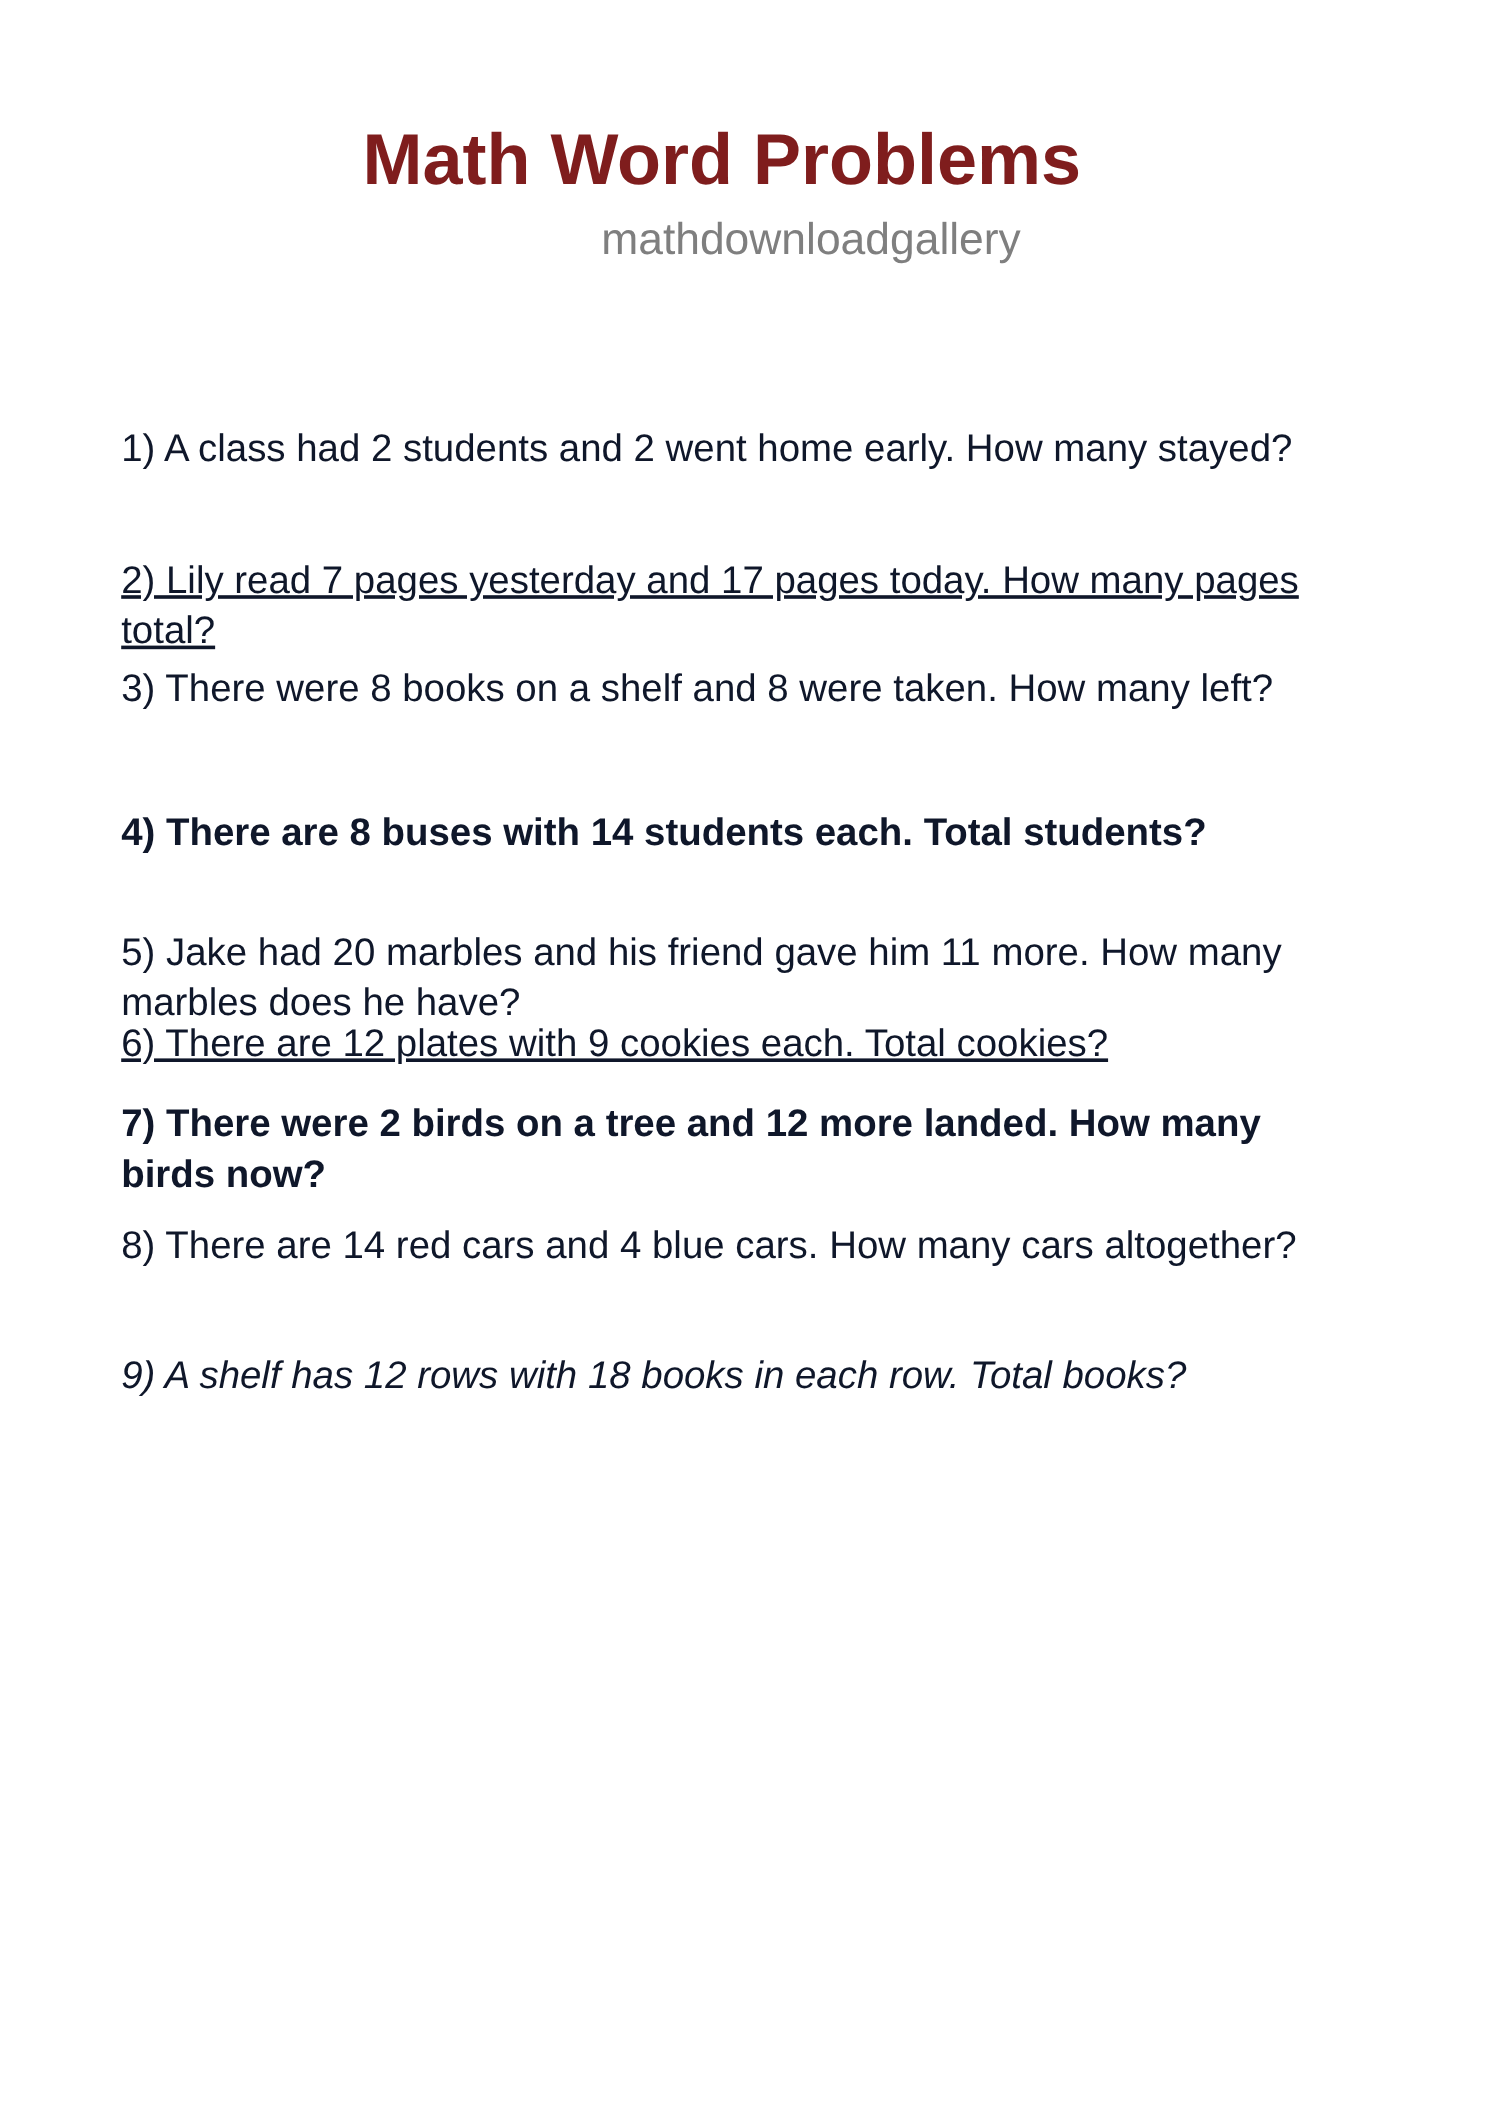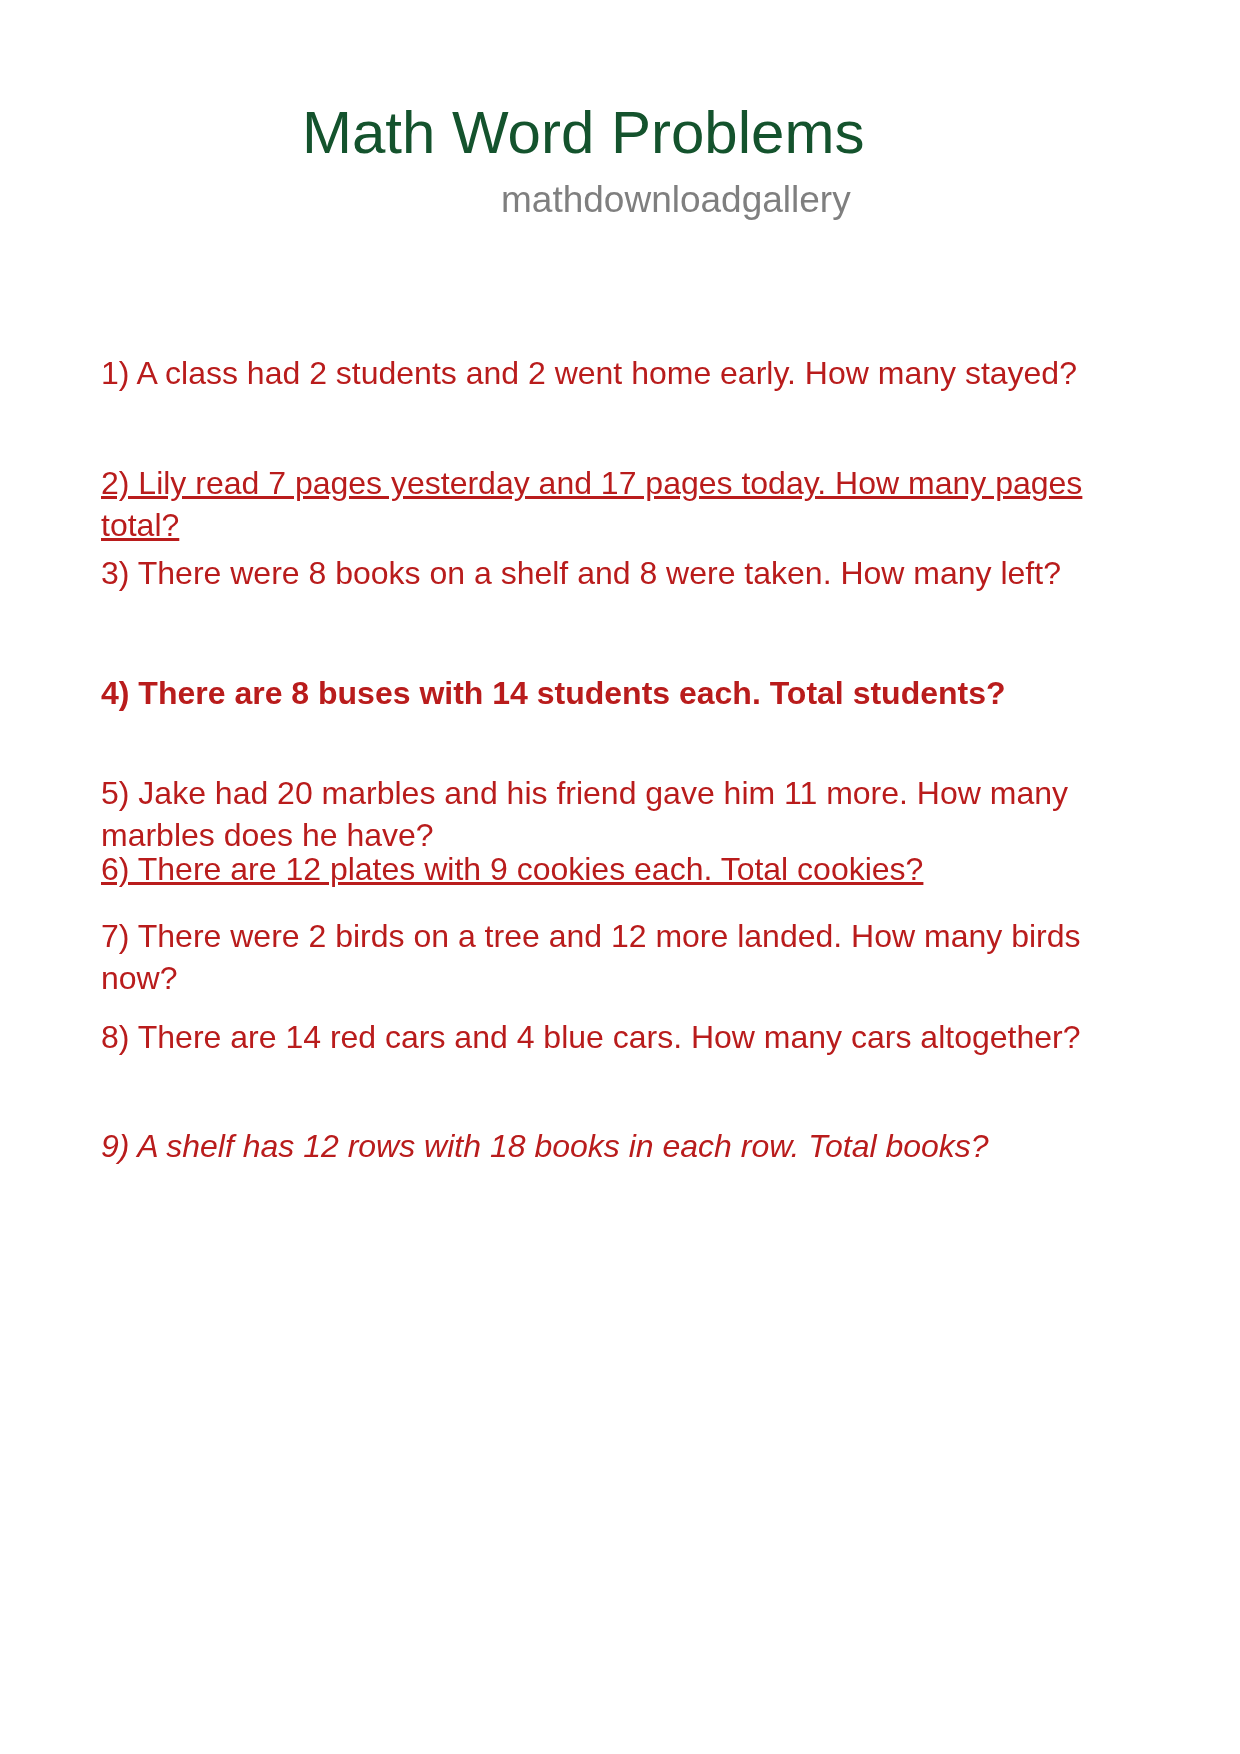--- a/index.html
+++ b/index.html
@@ -21,24 +21,24 @@
       width: 1240px;
       height: 1754px;
       background: #ffffff;
     }
     .title {
       position: absolute;
       left: 302px;
       top: 98px;
       margin: 0;
       font-size: 60px;
-      font-weight: normal;
+      font-weight: bold;
       line-height: 70px;
       white-space: nowrap;
-      color: #14532d;
+      color: #7f1d1d;
     }
     .subtitle {
       position: absolute;
       left: 501px;
       top: 182px;
       margin: 0;
       font-size: 37px;
       line-height: 36px;
       white-space: nowrap;
       color: #7f7f7f;
@@ -52,30 +52,30 @@
       padding: 0;
       list-style: none;
     }
     .problem {
       position: absolute;
       left: 0;
       width: 1000px;
       margin: 0;
       font-size: 32px;
       line-height: 42px;
-      color: #b91c1c;
+      color: #0f172a;
     }
     
     .problem:nth-child(1) { top: 352px; }
     .problem:nth-child(2) { top: 462px; text-decoration: underline; }
     .problem:nth-child(3) { top: 552px; }
     .problem:nth-child(4) { top: 672px; font-weight: bold; }
     .problem:nth-child(5) { top: 772px; }
     .problem:nth-child(6) { top: 848px; text-decoration: underline; }
-    .problem:nth-child(7) { top: 915px; }
+    .problem:nth-child(7) { top: 915px; font-weight: bold; }
     .problem:nth-child(8) { top: 1016px; }
     .problem:nth-child(9) { top: 1125px; font-style: italic; }
   </style>
 </head>
 <body>
 
 <div class="page">
   <h1 class="title">Math Word Problems</h1>
   <div class="subtitle">mathdownloadgallery</div>
 

